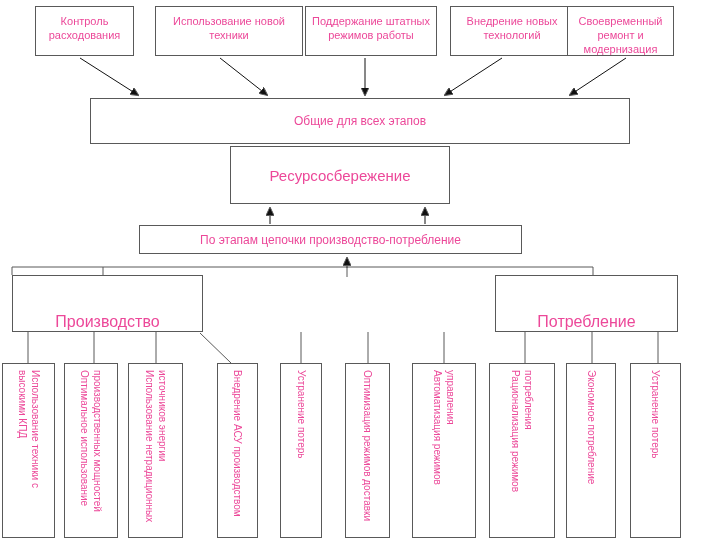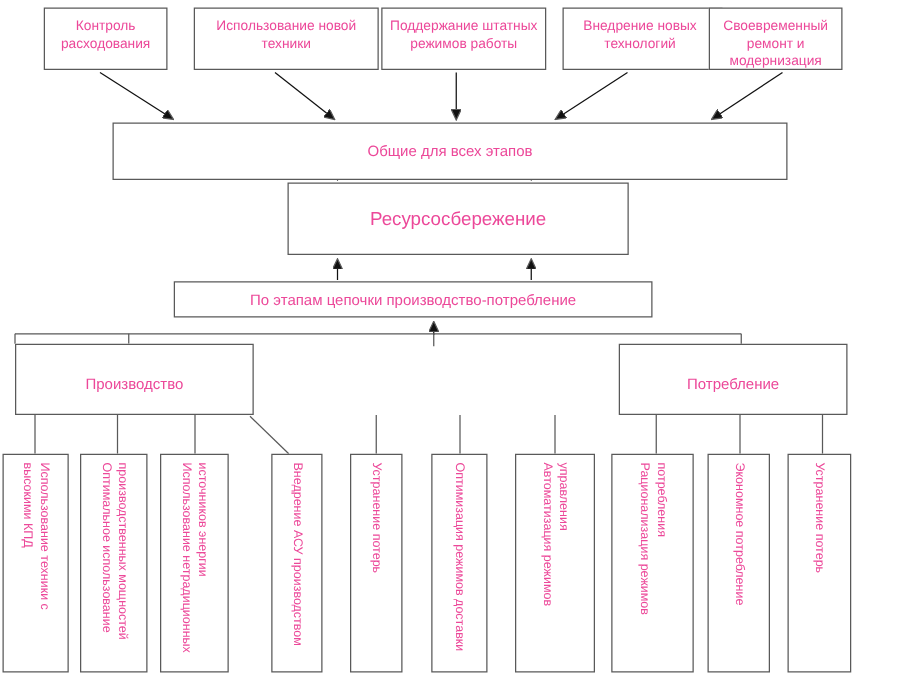--- a/index.html
+++ b/index.html
@@ -16,21 +16,21 @@
     align-items:flex-start;text-align:center;
     font-size:11px;line-height:1.28;padding-top:7px;
   }
   .bar{
     align-items:center;text-align:center;font-size:12px;
   }
   .centerbox{
     align-items:center;text-align:center;font-size:15px;
   }
   .stagebox{
-    align-items:center;text-align:center;font-size:12px;padding-top:7px;
+    align-items:flex-end;text-align:center;font-size:16px;padding-top:7px;
   }
   .leafbox{
     align-items:flex-start;padding-top:6px;
   }
   .vtext{
     font-size:10px;line-height:1.3;white-space:nowrap;
   }
   .vtext span{display:block;}
   .v-rl{writing-mode:vertical-rl;}
   .v-lr{writing-mode:vertical-lr;}
@@ -104,21 +104,21 @@
     <span>Внедрение новых технологий</span>
   </div>
   <div class="box topbox" style="left:567px;top:6px;width:107px;height:50px;padding-left:22px;padding-right:22px;">
     <span>Своевременный ремонт и модернизация</span>
   </div>
 
   <div class="box bar" style="left:90px;top:98px;width:540px;height:46px;">
     <span>Общие для всех этапов</span>
   </div>
 
-  <div class="box centerbox" style="left:230px;top:146px;width:273px;height:58px;">
+  <div class="box centerbox" style="left:230px;top:146px;width:220px;height:58px;">
     <span>Ресурсосбережение</span>
   </div>
 
   <div class="box bar" style="left:139px;top:225px;width:383px;height:29px;">
     <span>По этапам цепочки производство-потребление</span>
   </div>
 
   <div class="box stagebox" style="left:12px;top:275px;width:191px;height:57px;">
     <span>Производство</span>
   </div>

